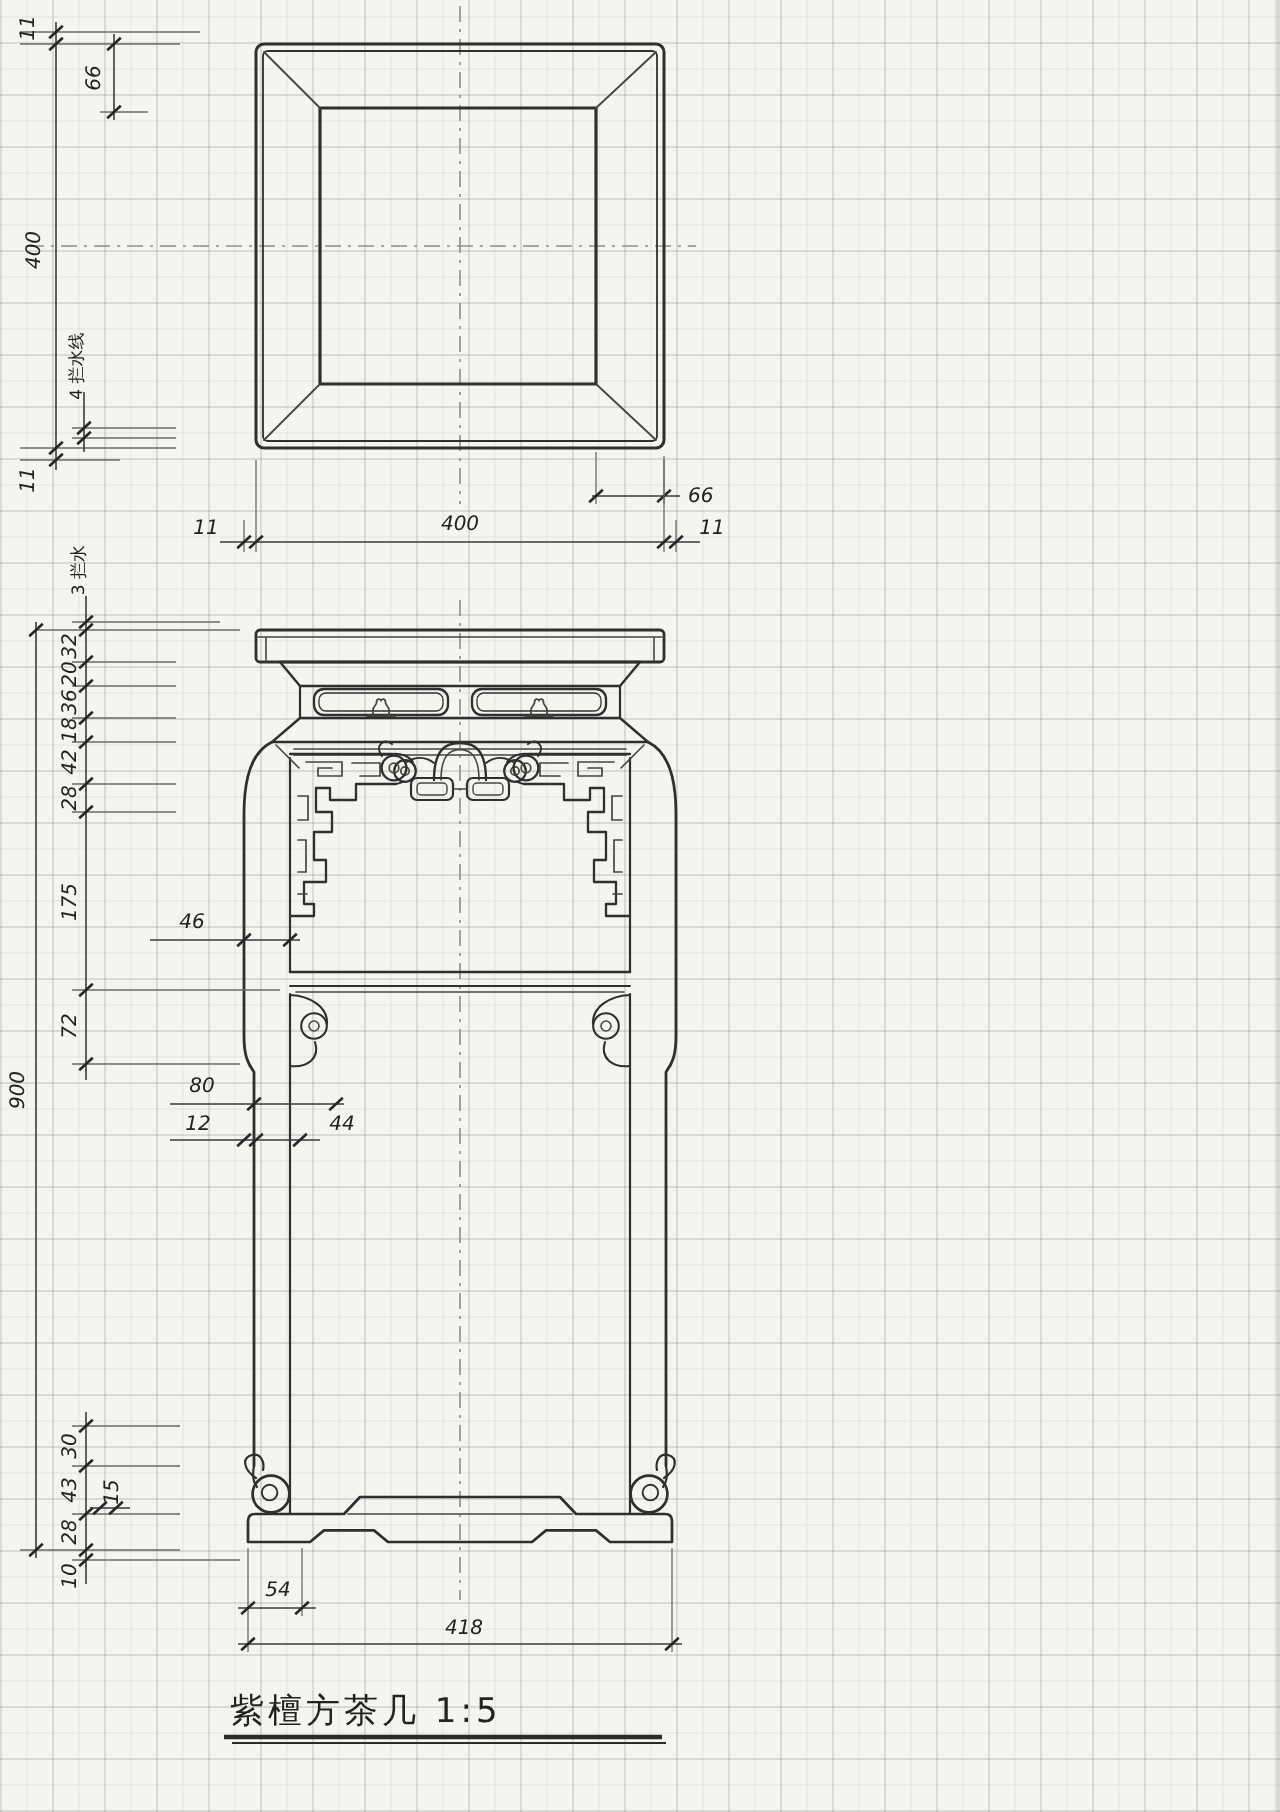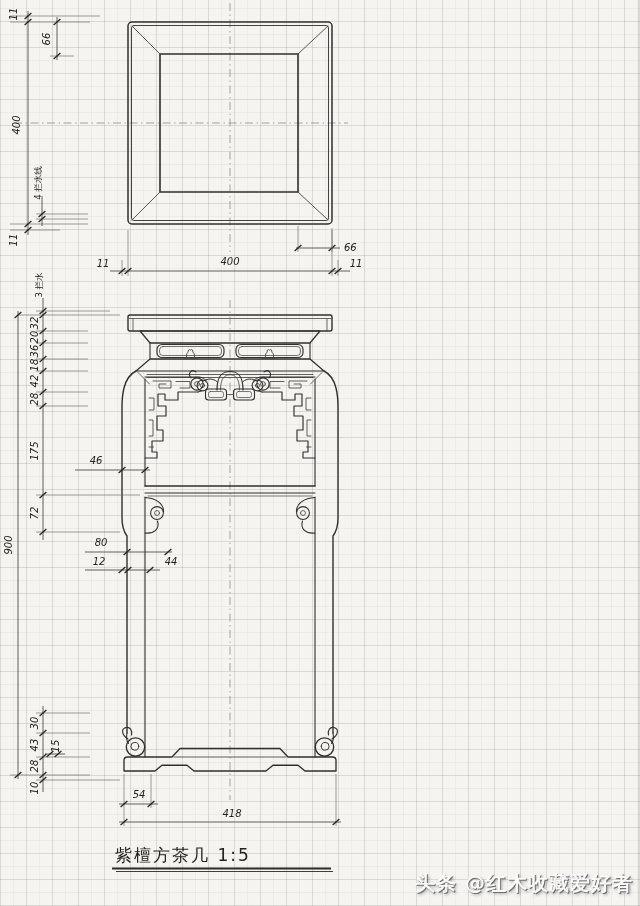--- a/index.html
+++ b/index.html
@@ -298,15 +298,14 @@
     </g>
   </g>
 
   <g>
     <text class="title-text" x="115" y="861">紫檀方茶几 1:5</text>
     <line x1="112" y1="868.5" x2="331" y2="868.5" stroke="#2a2a27" stroke-width="2.2"></line>
     <line x1="116" y1="871.5" x2="333" y2="871.5" stroke="#2a2a27" stroke-width=".9"></line>
   </g>
 </svg>
 
-<div class="watermark">头条 @红木收藏爱好者</div>
 <div class="paper-edge"></div>
 </div>
 
 </body></html>

